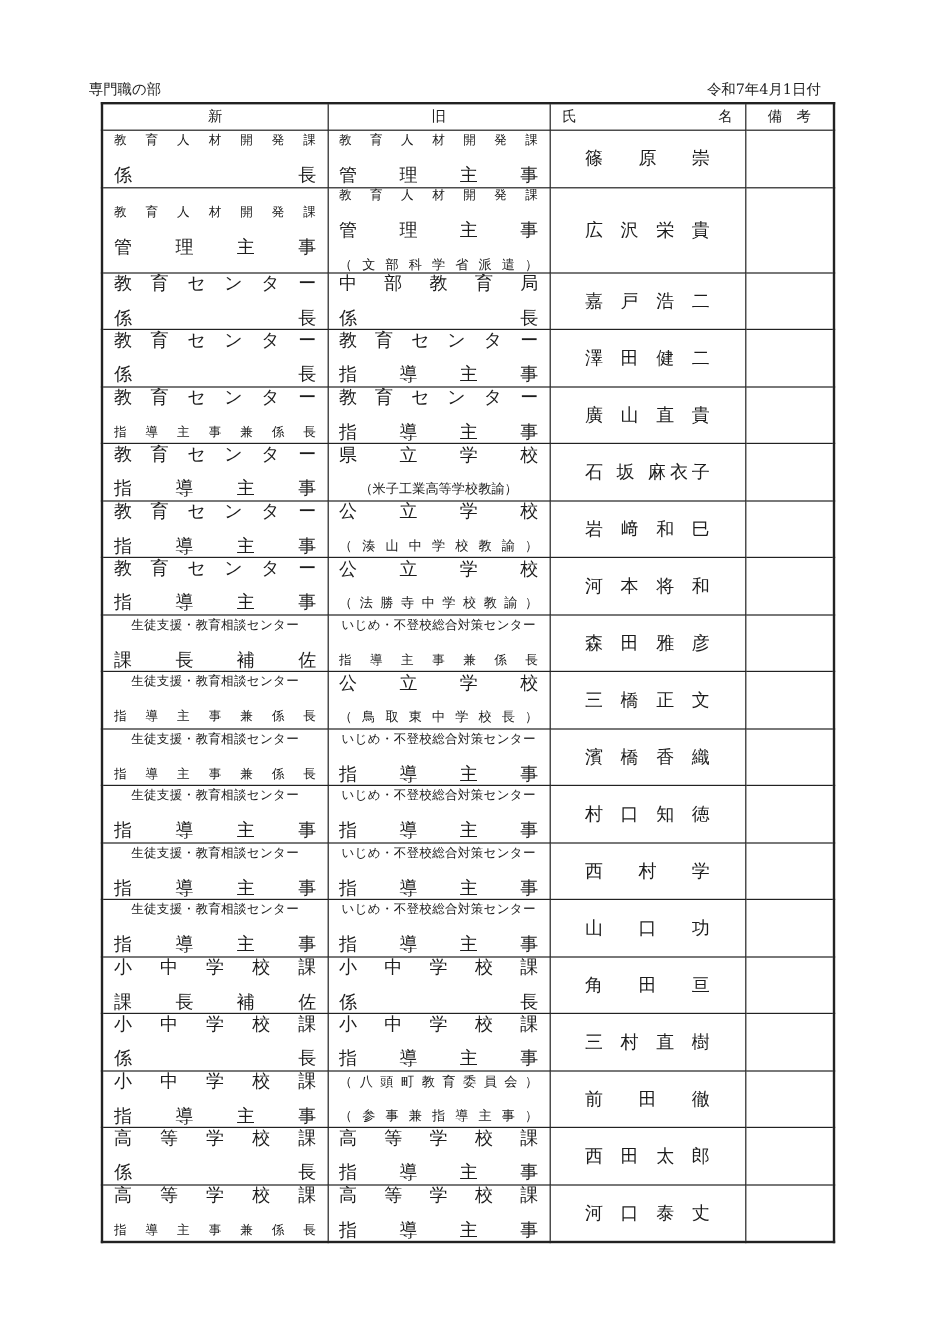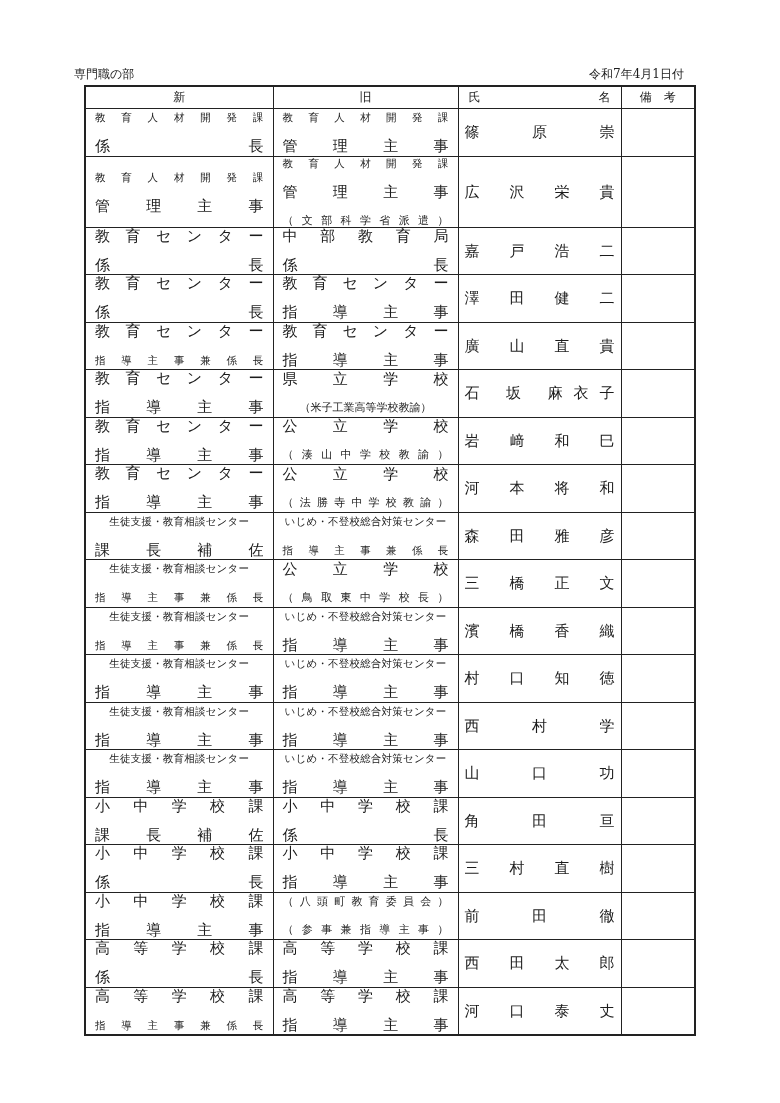--- a/index.html
+++ b/index.html
@@ -21,21 +21,21 @@
   th,td{border:1px solid #222;vertical-align:middle;overflow:hidden;}
   thead th{
     height:21px;font-weight:normal;font-size:12px;padding:0 10px;
     border-bottom:1.5px solid #222;
   }
   tbody td{height:46.5px;padding:0;}
   .cell{
     display:flex;flex-direction:column;justify-content:center;
     padding:0 9px;row-gap:16px;
   }
-  .cell.namec{padding:0 6px;}
+  .cell.namec{padding:0 29px;}
   .pos{font-size:15px;line-height:13px;}
   .paren{font-size:11px;line-height:12px;}
   .long{font-size:10.5px;line-height:13px;letter-spacing:0.2px;}
   .jline{text-align:justify;text-align-last:justify;}
   .cline{text-align:center;text-align-last:center;}
   .name{font-size:15px;line-height:20px;}
   .hname{display:block;}
 </style>
 </head>
 <body>

